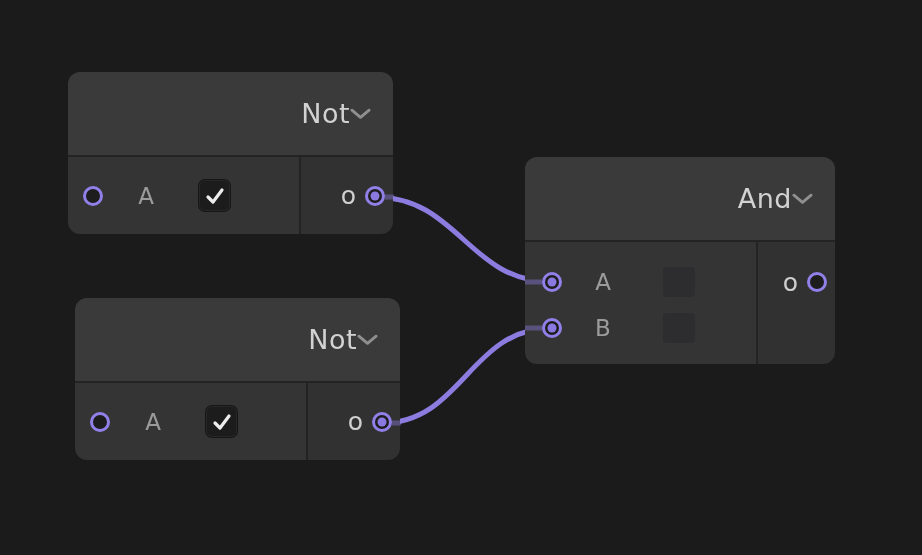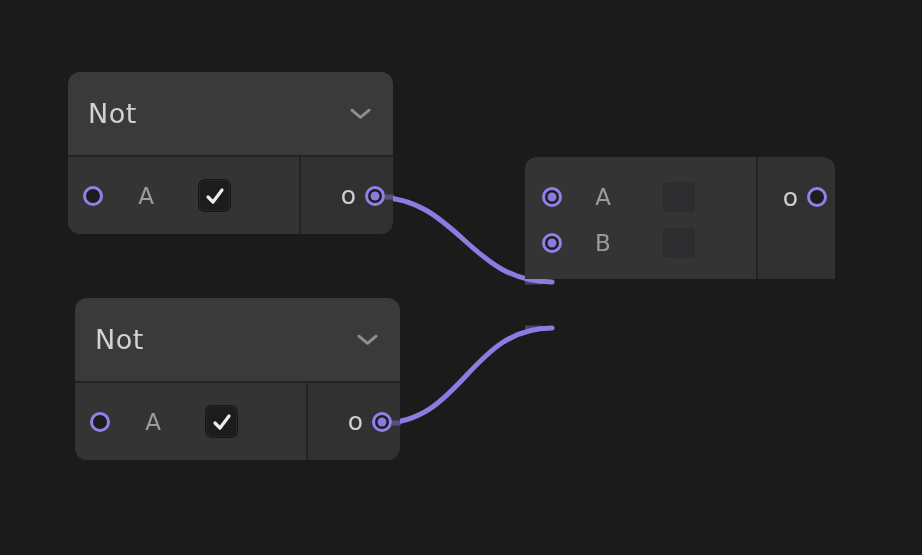--- a/index.html
+++ b/index.html
@@ -12,21 +12,21 @@
   svg.wires  { position:absolute; left:0; top:0; z-index:0; }
   svg.stubs  { position:absolute; left:0; top:0; z-index:2; pointer-events:none; }
 
   .node {
     position:absolute; z-index:1; border-radius:12px; overflow:hidden;
     box-sizing:border-box;
   }
   .node-header {
     height:85px; background:#3a3a3a; box-sizing:border-box;
     border-bottom:2px solid #232323;
-    display:flex; align-items:center; justify-content:space-between;
+    display:flex; align-items:center; justify-content:flex-end;
     padding:0 22px 0 20px; cursor:default;
   }
   .node-title { font-size:27px; color:#d2d2d2; letter-spacing:0.5px; }
   .chev { display:flex; align-items:center; }
 
   .node-body { display:flex; }
   .body-in {
     flex:1; background:#343434; display:flex;
   }
   .body-out {
@@ -145,20 +145,28 @@
       <div class="body-out">
         <div class="out-row">
           <span class="out-label">o</span>
           <span class="port connected"></span>
         </div>
       </div>
     </div>
   </div>
 
   <div class="node node-and" style="left:525px; top:157px;">
+    <div class="node-header">
+      <span class="node-title">And</span>
+      <span class="chev">
+        <svg width="21" height="12" viewBox="0 0 22 12">
+            <path d="M2 2 L11 9.5 L20 2" fill="none" stroke="#8f8f8f" stroke-width="3" stroke-linecap="round" stroke-linejoin="round"></path>
+          </svg>
+      </span>
+    </div>
     <div class="node-body">
       <div class="body-in">
         <div class="pin-row">
           <span class="port connected"></span>
           <span class="pin-label">A</span>
           <span class="value-box"></span>
         </div>
         <div class="pin-row">
           <span class="port connected"></span>
           <span class="pin-label">B</span>

